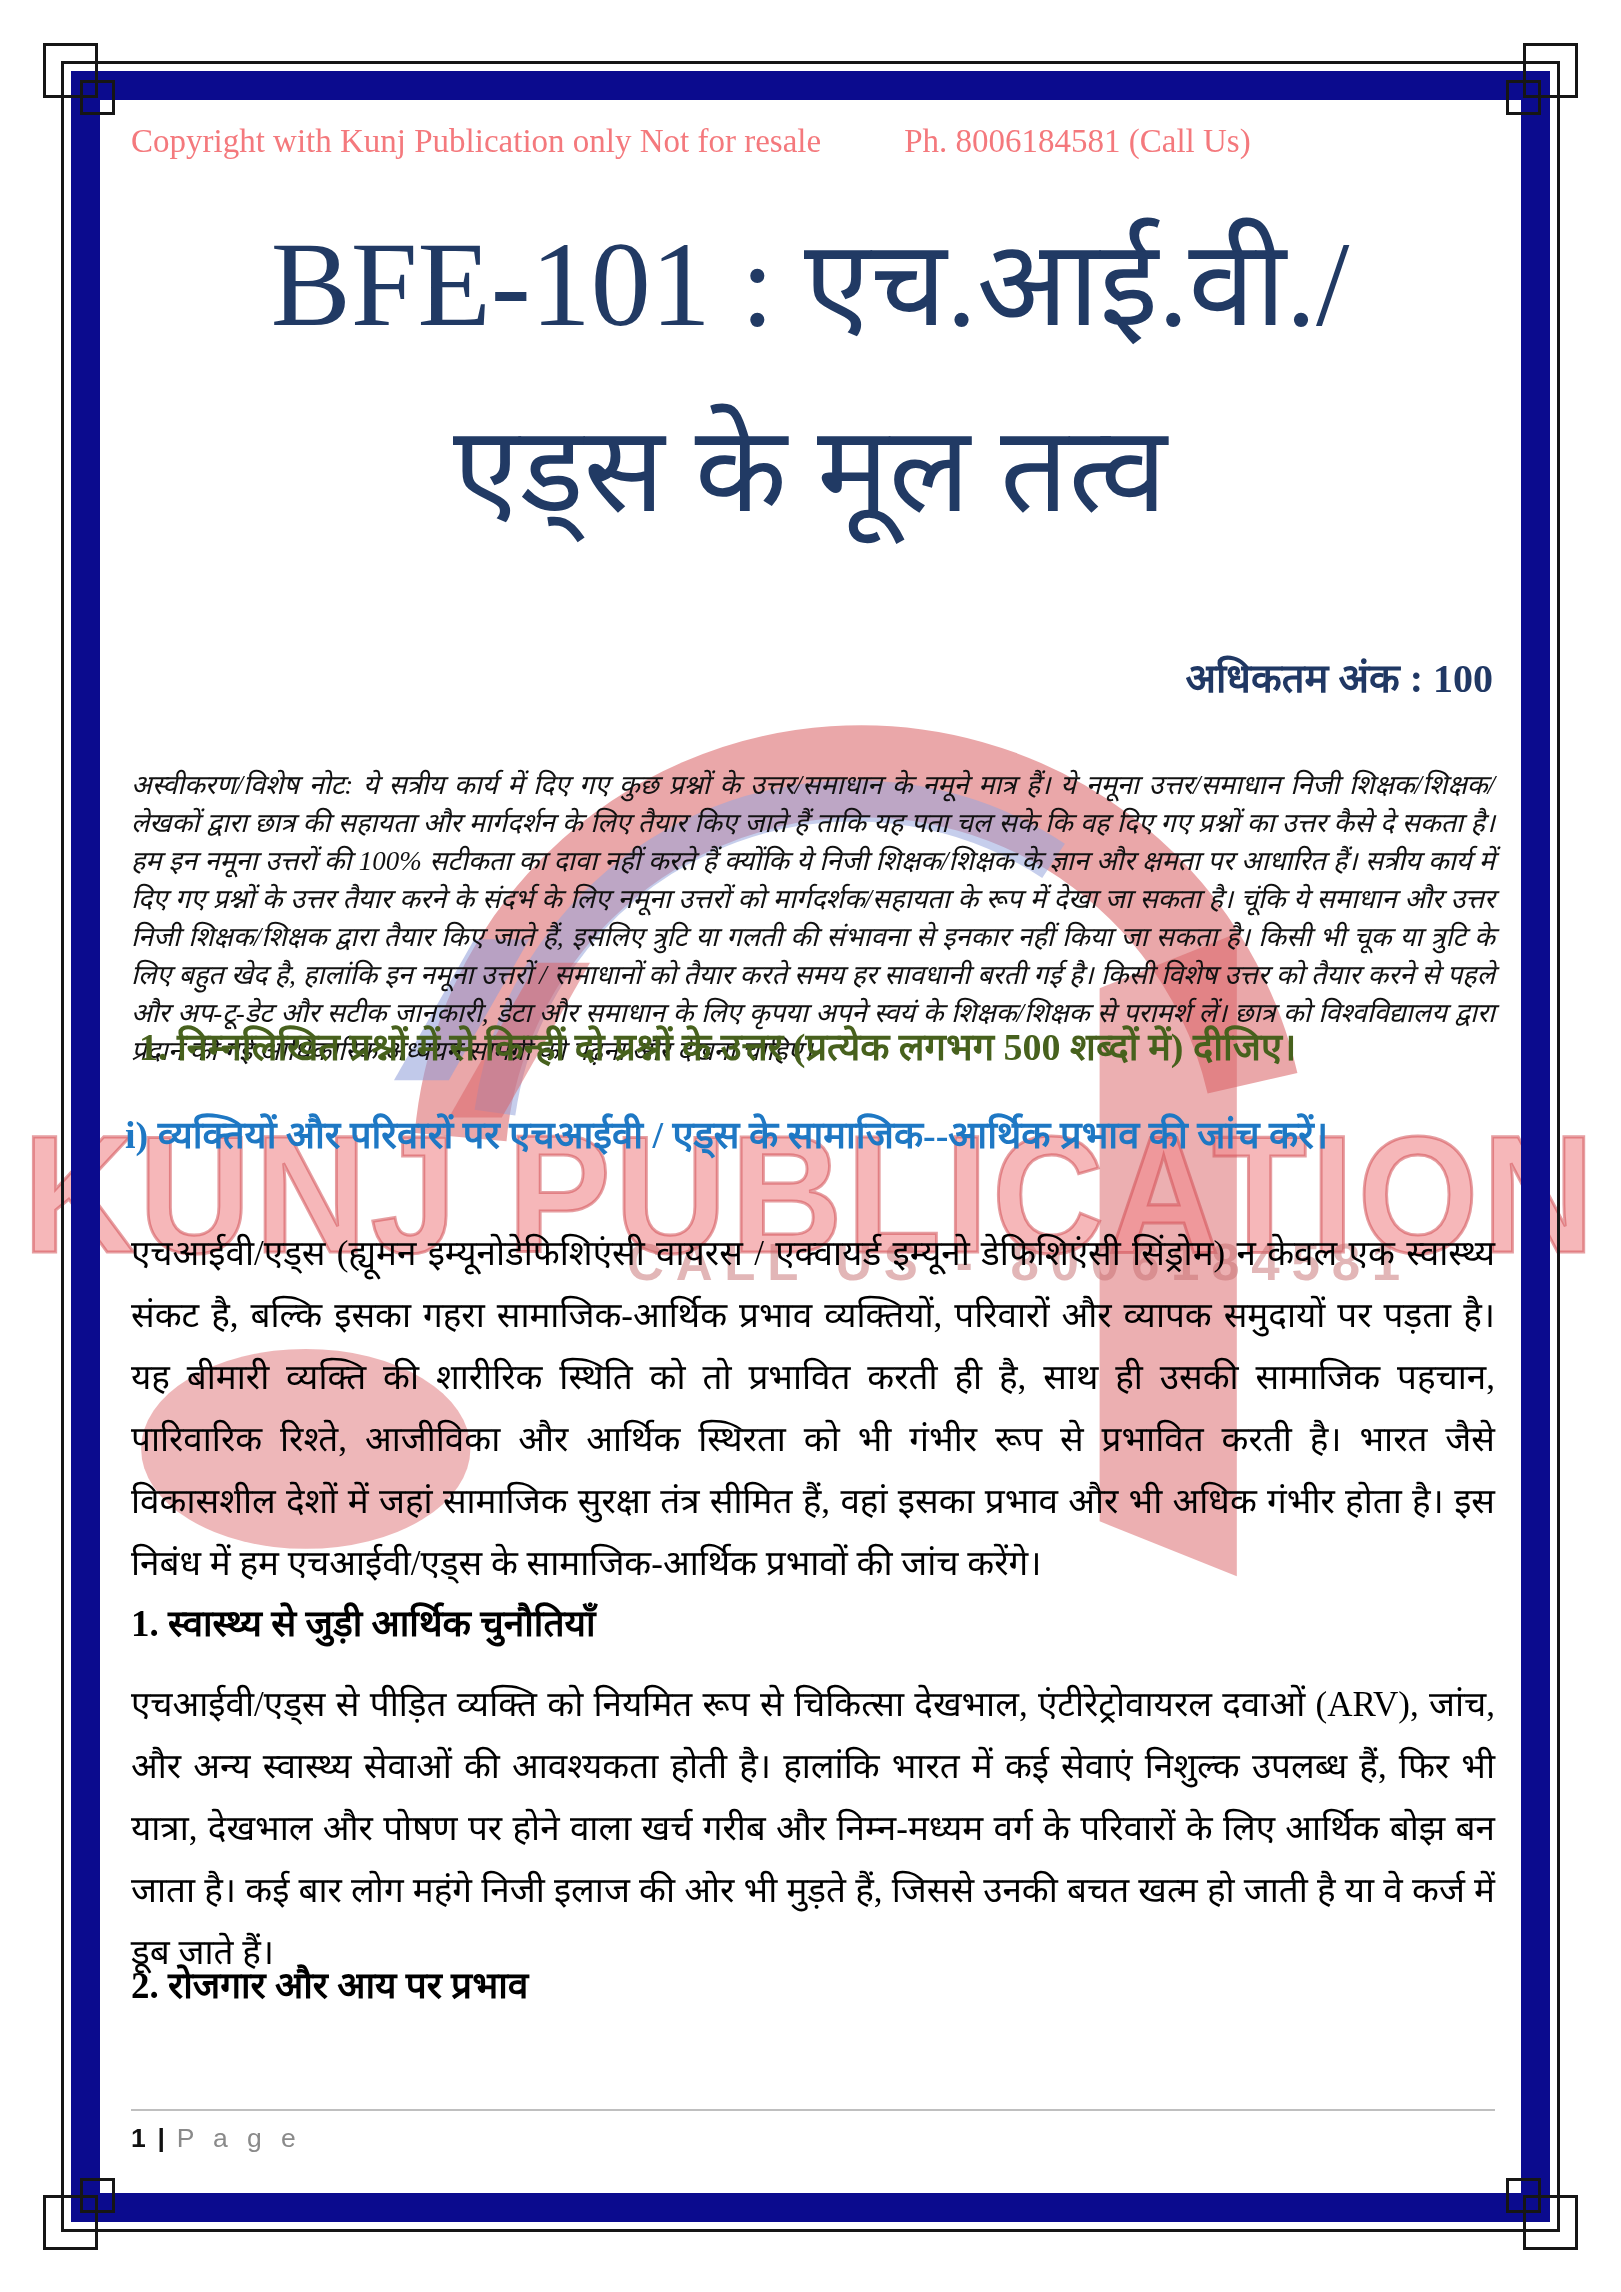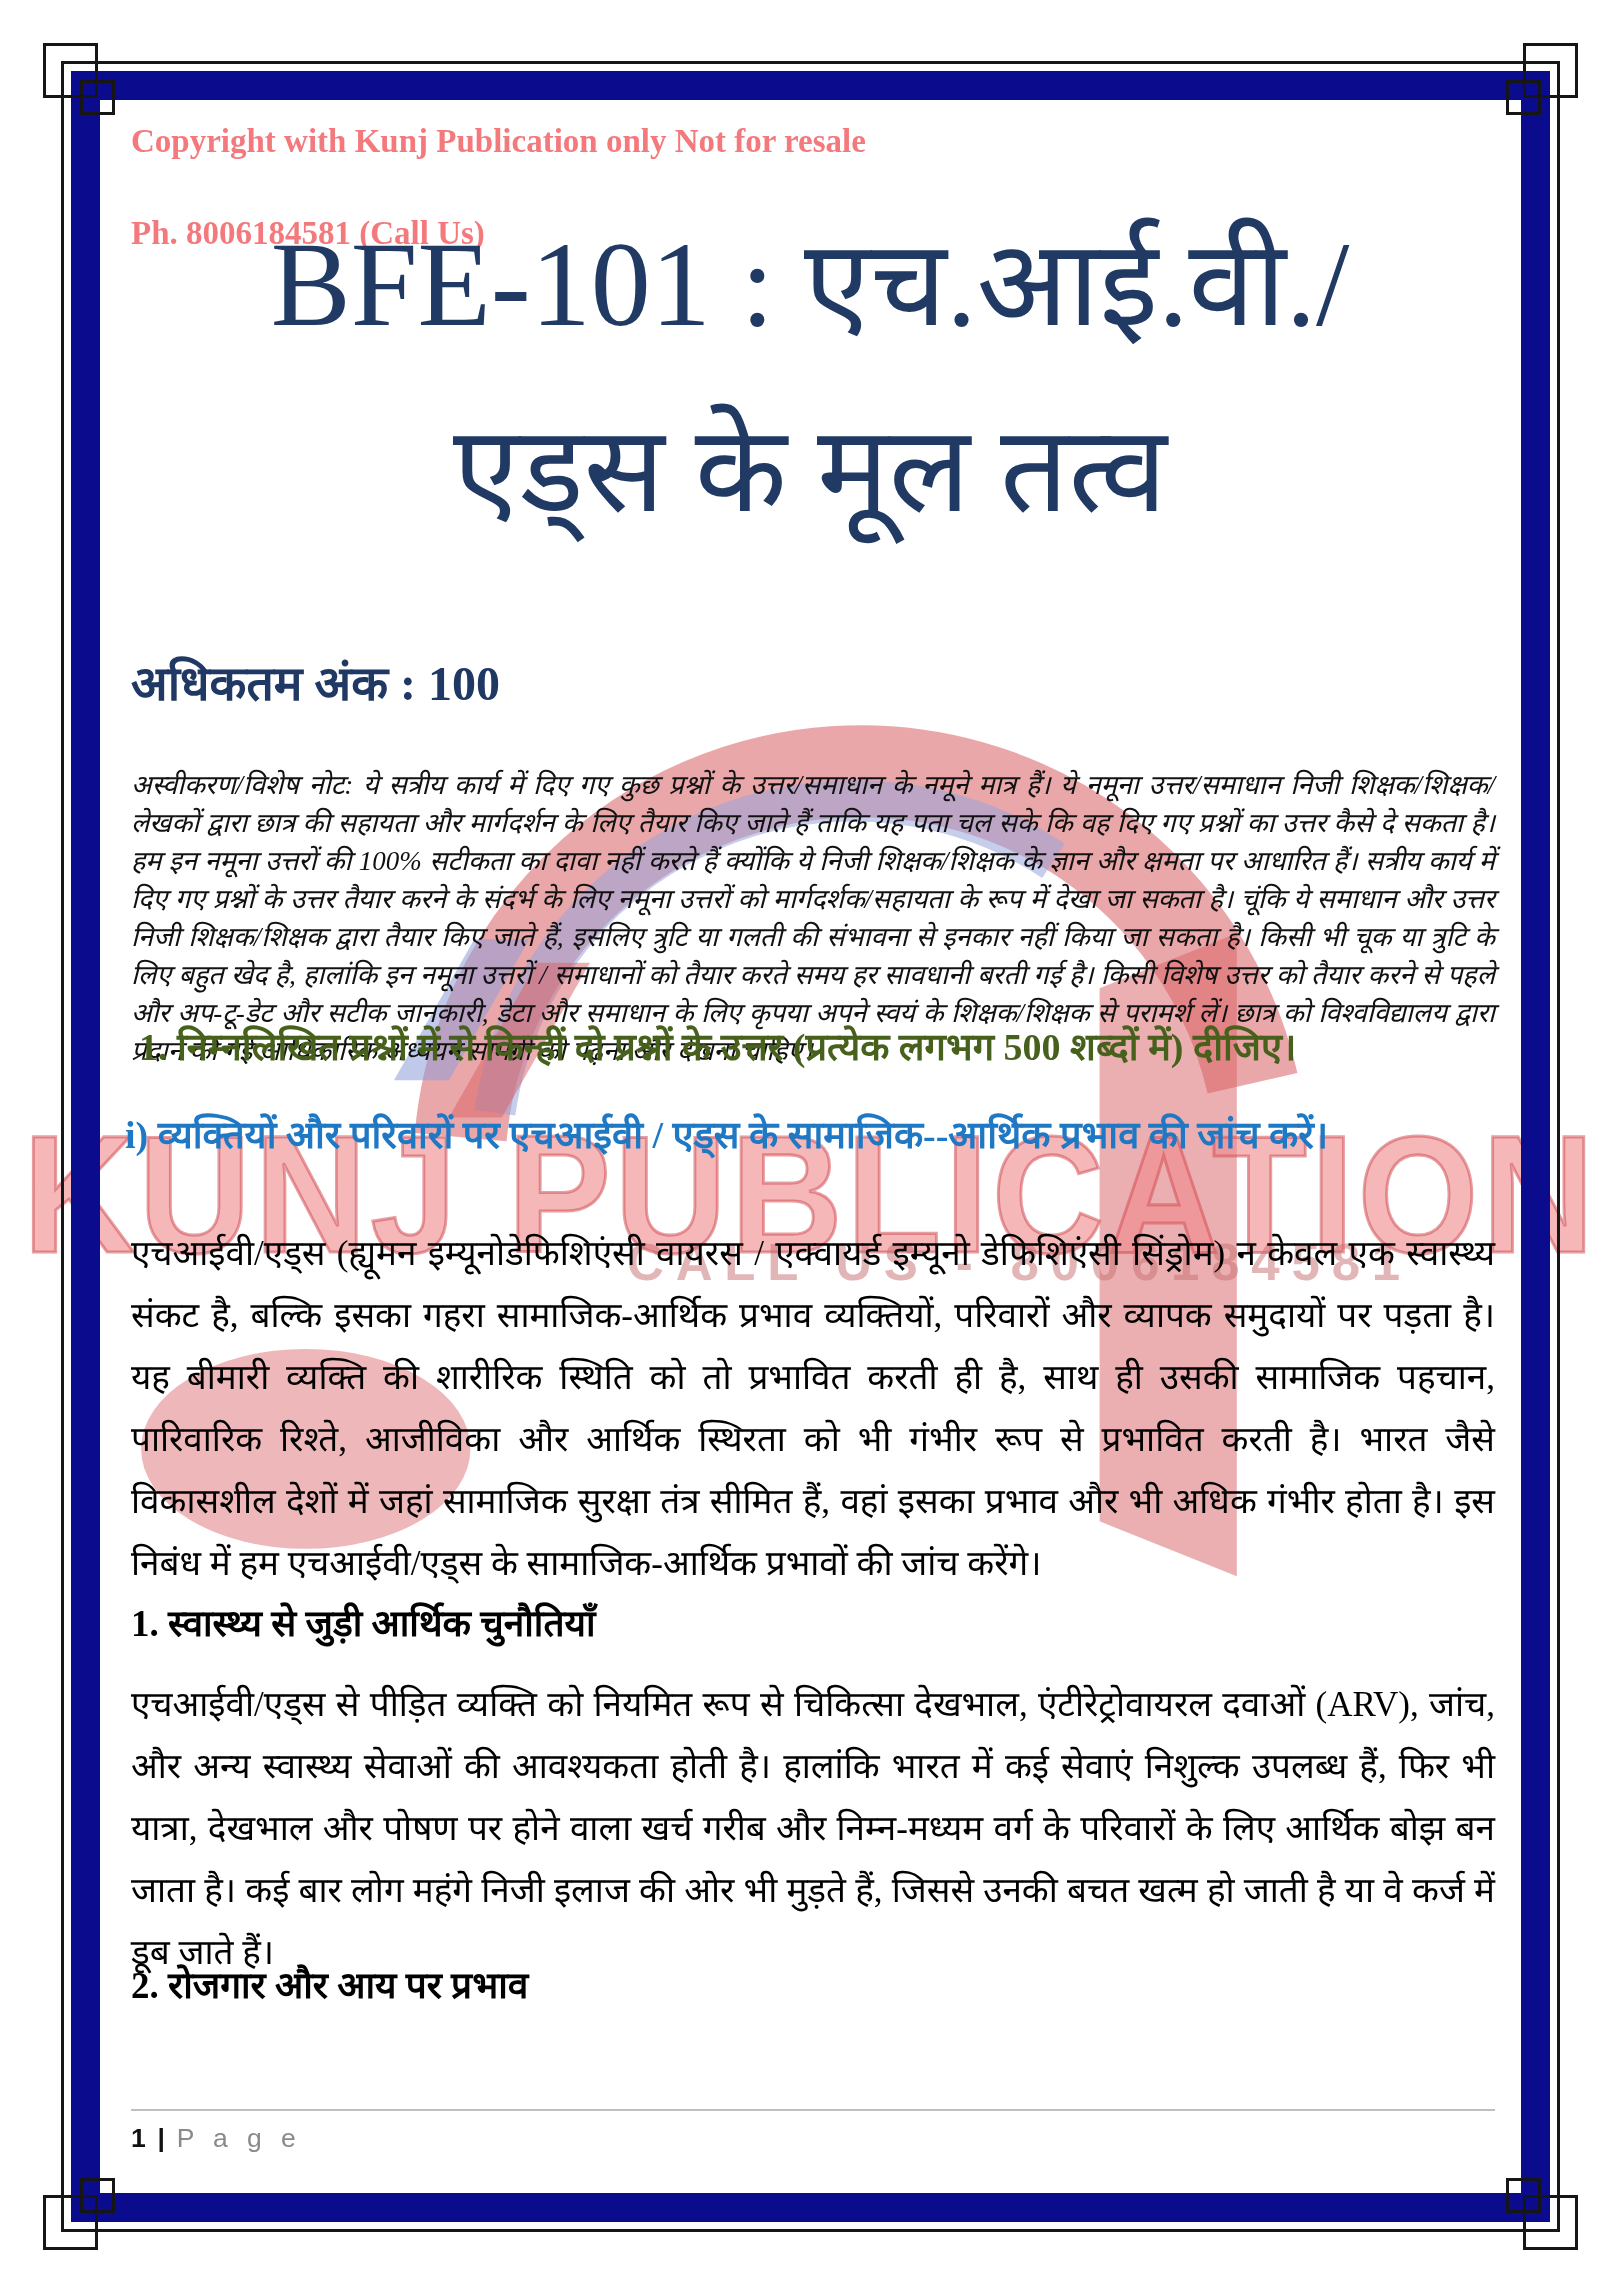--- a/index.html
+++ b/index.html
@@ -42,31 +42,31 @@
     position:absolute;left:627px;top:1233px;
     font-family:"Liberation Sans","DejaVu Sans",sans-serif;
     font-weight:700;font-size:51px;letter-spacing:11.8px;
     color:rgba(197,110,112,0.5);white-space:nowrap;
   }
 
   
   .content{position:absolute;inset:0;z-index:1;}
   .copyright{
     position:absolute;left:131px;top:123px;width:1362px;
-    font-weight:700;font-size:33px;color:#f4797d;
-    display:flex;gap:55px;white-space:nowrap;flex-direction:column;
+    font-weight:400;font-size:33px;color:#f4797d;
+    display:flex;gap:83px;white-space:nowrap;
   }
   .doc-title{
     position:absolute;left:78px;top:192px;width:1464px;
     text-align:center;font-weight:400;color:#213a64;
     font-size:120px;line-height:186px;
   }
   .marks{
     position:absolute;left:131px;top:649px;width:1362px;
-    font-weight:700;font-size:48px;color:#203864;
+    text-align:right;font-weight:700;font-size:40px;color:#203864;
   }
   .disclaimer{
     position:absolute;left:131px;top:766px;width:1364px;
     font-style:italic;font-size:27px;line-height:38px;
     color:#111;text-align:justify;
   }
   .q-main{
     position:absolute;left:131px;top:1019px;width:1372px;
     font-weight:700;font-size:38px;color:#47611d;
     font-family:"Liberation Serif","DejaVu Serif",serif;

